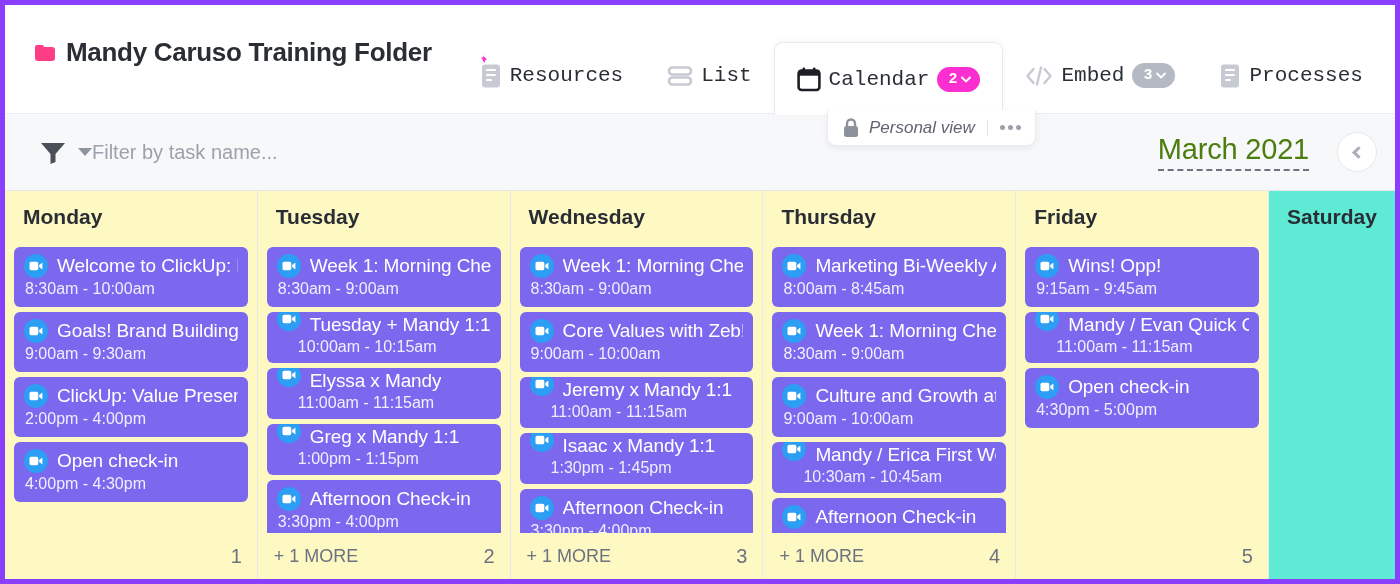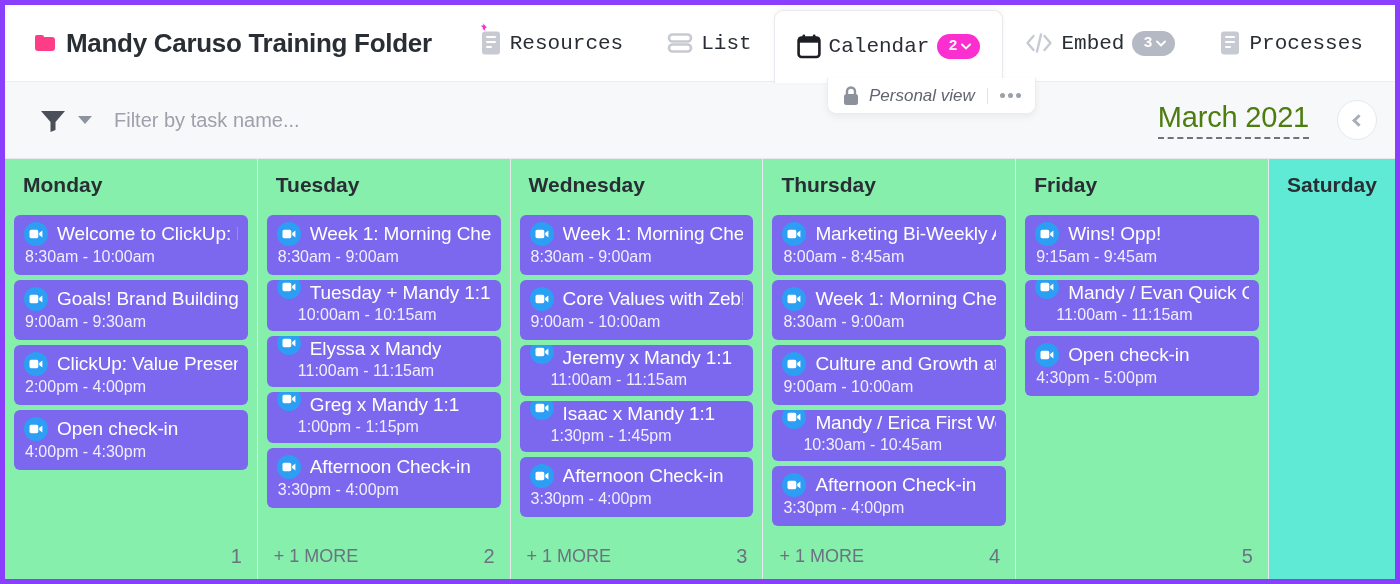--- a/index.html
+++ b/index.html
@@ -13,23 +13,24 @@
     border: 5px solid #8a3ffc;
     background: #ffffff;
     display: flex; flex-direction: column;
     overflow: hidden; position: relative;
   }
 
   
   .topbar {
     height: 77px; flex: 0 0 77px;
     background: #ffffff;
-    display: flex; align-items: center;
+    display: flex; align-items: flex-start;
     position: relative; z-index: 5;
     border-bottom: 1px solid #ececf0;
+    margin-top: 32px;
   }
   .folder-title {
     display: flex; align-items: center; gap: 11px;
     padding-left: 30px; padding-right: 26px;
     flex: 0 0 auto;
   }
   .folder-icon { width: 20px; height: 16px; position: relative; flex: 0 0 auto; }
   .folder-icon::before {
     content: ""; position: absolute; left: 0; top: 2px;
     width: 20px; height: 14px; border-radius: 2px 3px 3px 3px;
@@ -108,21 +109,21 @@
   .filter-group { display: flex; align-items: center; gap: 11px; flex: 0 0 auto; }
   .caret-down {
     width: 0; height: 0;
     border-left: 7px solid transparent; border-right: 7px solid transparent;
     border-top: 8px solid #8e93a0;
   }
   .filter-input {
     border: none; outline: none; background: transparent;
     font-family: "Liberation Sans", sans-serif;
     font-size: 20px; color: #b91c1c;
-    margin-left: 22px; width: 420px;
+    width: 420px;
   }
   .filter-input::placeholder { color: #9ca1ac; }
   .spacer { flex: 1 1 auto; }
   .month-label {
     font-size: 29px; color: #4d7c0f;
     border-bottom: 2px dashed #6d7280;
     padding-bottom: 3px; margin-right: 28px;
     letter-spacing: -0.2px;
   }
   .nav-btn {
@@ -135,21 +136,21 @@
     border-left: 3px solid #a9aeb9; border-bottom: 3px solid #a9aeb9;
     transform: rotate(45deg); margin-left: 3px;
   }
 
   
   .calendar { flex: 1 1 auto; display: flex; min-height: 0; background: #ffffff; }
   .day-col {
     flex: 1 1 0; min-width: 0;
     display: flex; flex-direction: column;
     border-right: 1px solid #e8e9ed;
-    background: #86efac;
+    background: #fef9c3;
     position: relative;
   }
   .day-col.weekend { background: #5eead4; flex: 0 0 126px; border-right: none; }
   .day-header {
     height: 52px; flex: 0 0 52px;
     display: flex; align-items: center;
     padding: 0 0 0 18px;
     font-size: 21px; font-weight: bold; color: #292d34;
   }
   .events {

